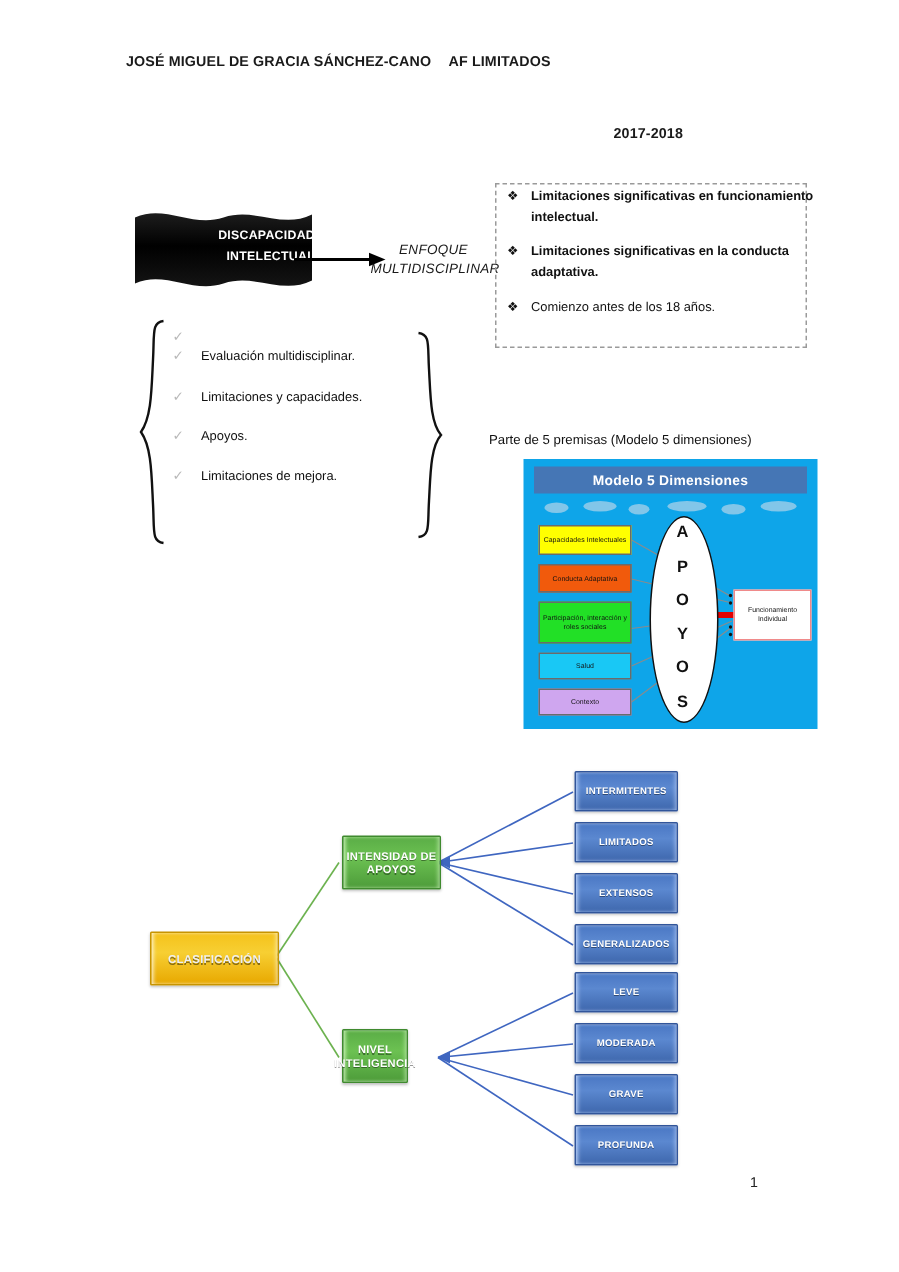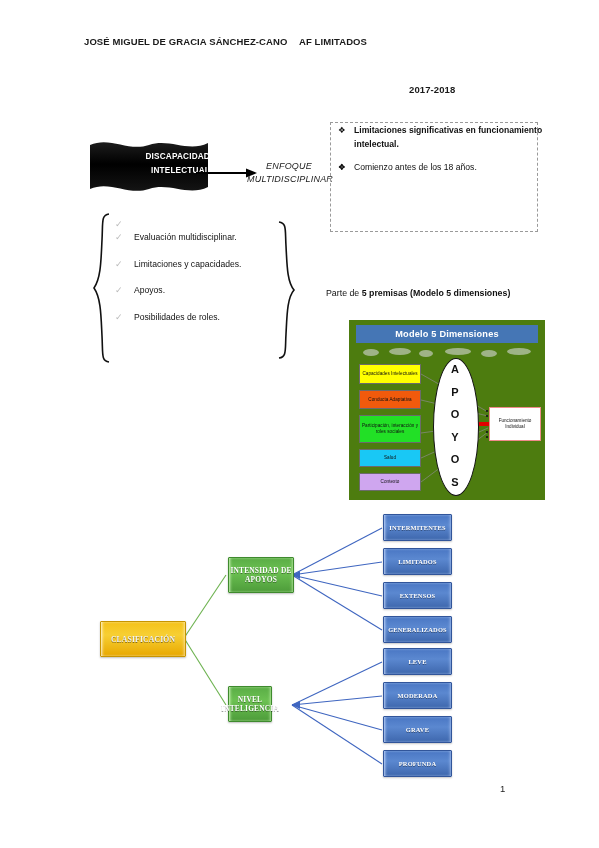--- a/index.html
+++ b/index.html
@@ -48,25 +48,25 @@
   .braceL svg,.braceR svg{display:block;}
 
   .clist{position:absolute;left:112px;top:218px;width:180px;}
   .citem{position:relative;padding-left:22px;margin-bottom:13px;
        font-size:8.6px;line-height:13.5px;color:#111;}
   .citem .ck{position:absolute;left:3px;top:0;color:#b9b9b9;font-size:9px;}
 
   
   .premisas{position:absolute;left:326px;top:287px;width:230px;
        font-size:8.8px;line-height:12px;color:#111;white-space:nowrap;}
-  .premisas b{font-weight:700;text-align:right;}
+  .premisas b{font-weight:400;text-align:right;}
 
   
   .m5{position:absolute;left:349px;top:306px;width:196px;height:180px;
-      background:#4d7c0f;margin-top:14px;}
+      background:#0ea5e9;}
   .m5-bar{position:absolute;left:7px;top:5px;width:182px;height:18px;
       background:#4576b5;color:#fff;font-size:9.2px;font-weight:700;
       line-height:18px;text-align:center;letter-spacing:.2px;}
   .m5-dots{position:absolute;left:0;top:26px;width:196px;height:14px;
       opacity:.55;}
   .m5-dots i{position:absolute;display:block;height:7px;border-radius:50%;
       background:#e2e1e9;}
 
   .dim{position:absolute;box-sizing:border-box;border:1px solid #6b6b6b;
       font-size:4.6px;line-height:6px;text-align:center;color:#111;
@@ -91,21 +91,21 @@
       display:flex;align-items:center;justify-content:center;padding:0 2px;}
   .m5 svg.conn{position:absolute;left:0;top:0;width:196px;height:180px;
       pointer-events:none;}
 
   
   .tree{position:absolute;left:80px;top:490px;width:480px;height:290px;}
   .tree svg.lines{position:absolute;left:0;top:0;width:480px;height:290px;}
 
   .node{position:absolute;box-sizing:border-box;border-radius:1px;
       display:flex;align-items:center;justify-content:center;text-align:center;
-      color:#fff;font-weight:700;letter-spacing:.2px;font-family:Liberation Serif, serif;}
+      color:#fff;font-weight:700;letter-spacing:.2px;}
 
   .n-yellow{background:linear-gradient(180deg,#f5c21a 0%,#f7cf33 38%,#e8a800 100%);
       border:1px solid #c79400;
       box-shadow:inset 2px 0 3px -1px rgba(255,255,255,.9),
                  inset -2px 0 3px -1px rgba(255,255,255,.55),
                  0 1px 2px rgba(0,0,0,.25);
       color:#eef0f6;font-size:7.6px;
       text-shadow:0 1px 0 rgba(0,0,0,.45);}
   .n-green{background:linear-gradient(180deg,#5aad46 0%,#6cc152 40%,#4d9c3a 100%);
       border:1px solid #3f8a2e;
@@ -162,20 +162,21 @@
   </div>
 
   <div class="dashbox"></div>
   <div class="blist">
     <div class="bitem">
       <span class="bl">❖</span>
       <b>Limitaciones significativas en funcionamiento intelectual.</b>
     </div>
     <div class="bitem">
       <span class="bl">❖</span>
+      <b>Limitaciones significativas en la conducta adaptativa.</b>
     </div>
     <div class="bitem plain">
       <span class="bl">❖</span>
       <span>Comienzo antes de los 18 años.</span>
     </div>
   </div>
 
   <div class="braceL">
     <svg width="20" height="152" viewBox="0 0 20 152" xmlns="http://www.w3.org/2000/svg">
       <path d="M17,2 C9,3 11,10 10,28 C9,48 9,66 2,76 C9,86 9,104 10,124 C11,142 9,149 17,150" fill="none" stroke="#111" stroke-width="1.6"></path>
@@ -198,21 +199,21 @@
     <div class="citem">
       <span class="ck">✓</span>
       <span>Limitaciones y capacidades.</span>
     </div>
     <div class="citem">
       <span class="ck">✓</span>
       <span>Apoyos.</span>
     </div>
     <div class="citem">
       <span class="ck">✓</span>
-      <span>Posibilidades de roles.</span>
+      <span>Limitaciones de mejora.</span>
     </div>
   </div>
 
   <div class="premisas"><span>Parte de </span><b>5 premisas (Modelo 5 dimensiones)</b></div>
 
   <div class="m5">
     <div class="m5-bar">Modelo 5 Dimensiones</div>
 
     <div class="m5-dots">
       <i style="left:14px;top:3px;width:16px;"></i>

